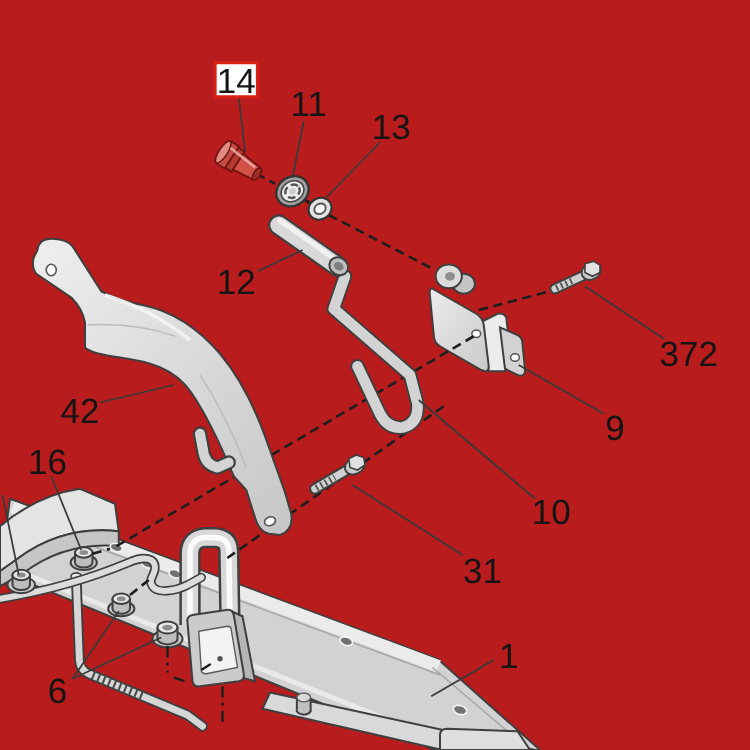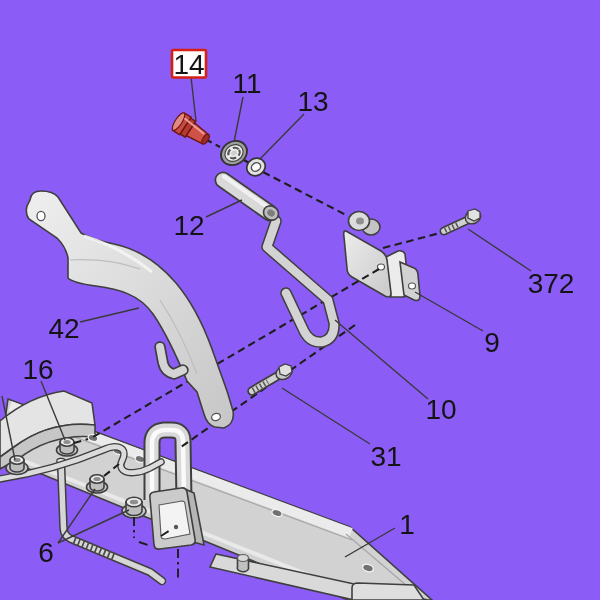--- a/index.html
+++ b/index.html
@@ -1,17 +1,17 @@
 <!DOCTYPE html>
 <html><head>
 <meta charset="utf-8">
 <style>
   html,body{margin:0;padding:0;background:#ffffff;}
   .stage{
-    width:600px;height:600px;background:#8b5cf6;position:relative;overflow:hidden;
+    width:600px;height:600px;background:#b91c1c;position:relative;overflow:hidden;
     font-family:"Liberation Sans", sans-serif;
   }
   svg{display:block;}
   .ol{stroke:#3f3f3f;stroke-width:1.6;}
   .thin{stroke:#5a5a5a;stroke-width:1.1;}
   .dash{fill:none;stroke:#1e1e1e;stroke-width:2.1;stroke-dasharray:7.5 4.5;}
   .dashdot{fill:none;stroke:#1e1e1e;stroke-width:1.9;stroke-dasharray:9 4 2.5 4;}
   .leader{fill:none;stroke:#3a3a3a;stroke-width:1.4;}
   .lbl{font-family:"Liberation Sans", sans-serif;font-size:28px;fill:#141414;text-anchor:middle;}
 </style>

